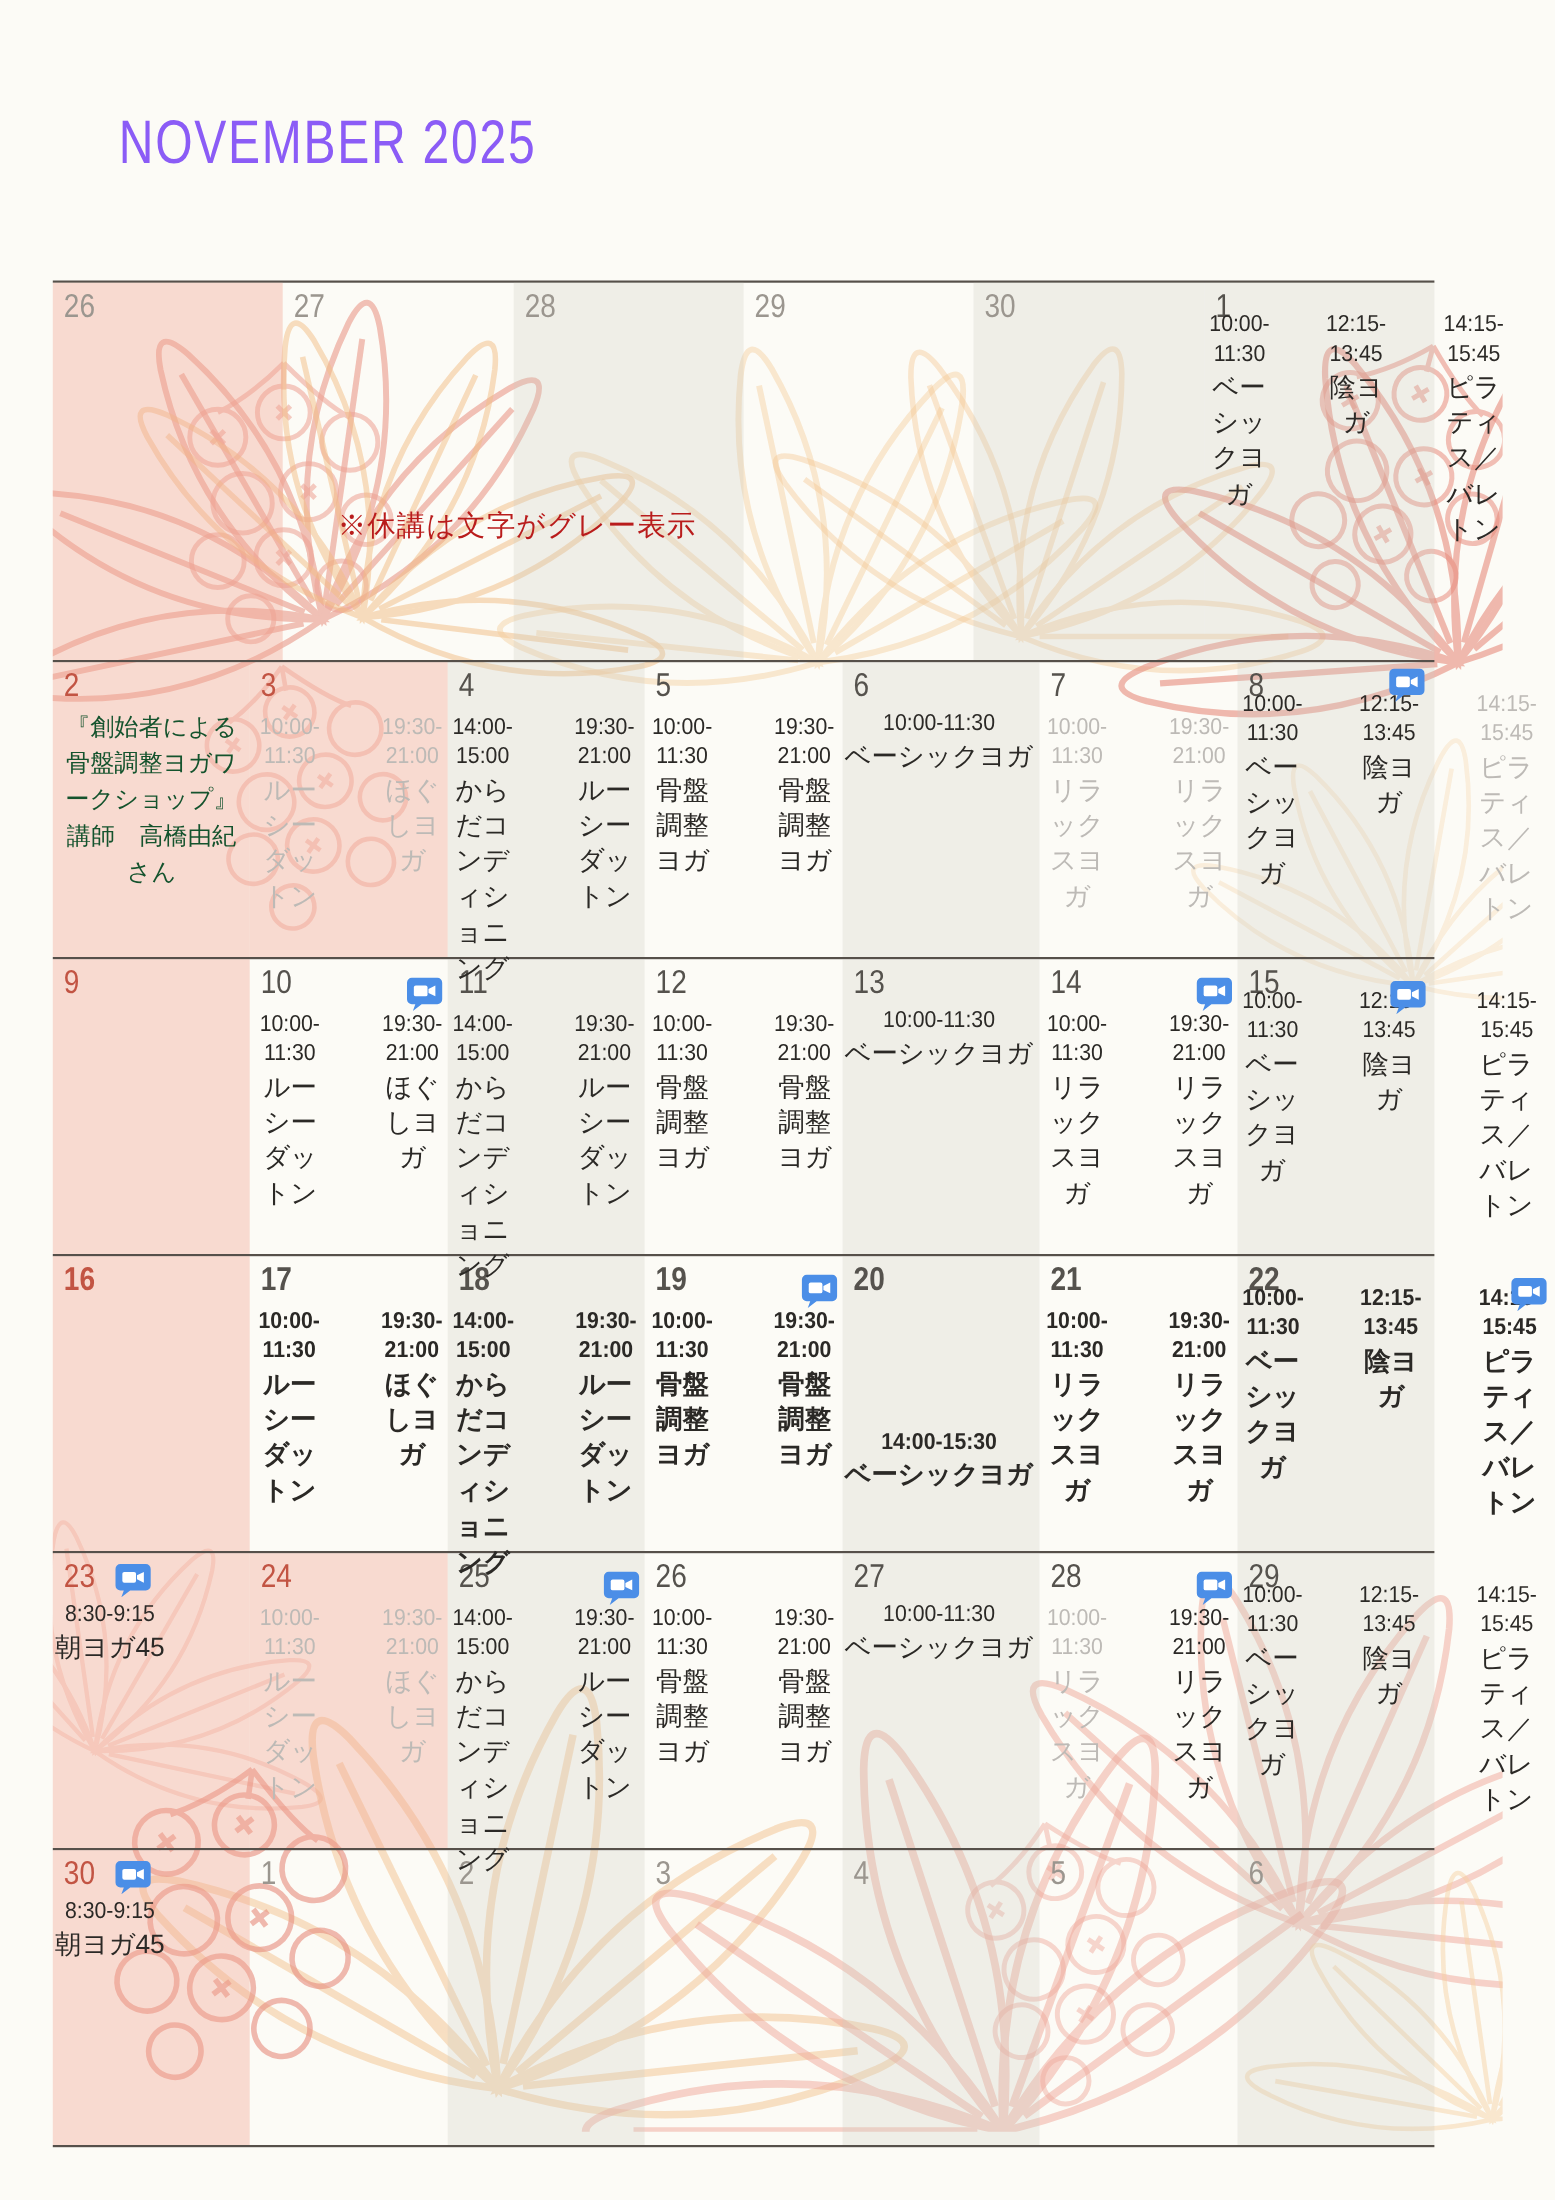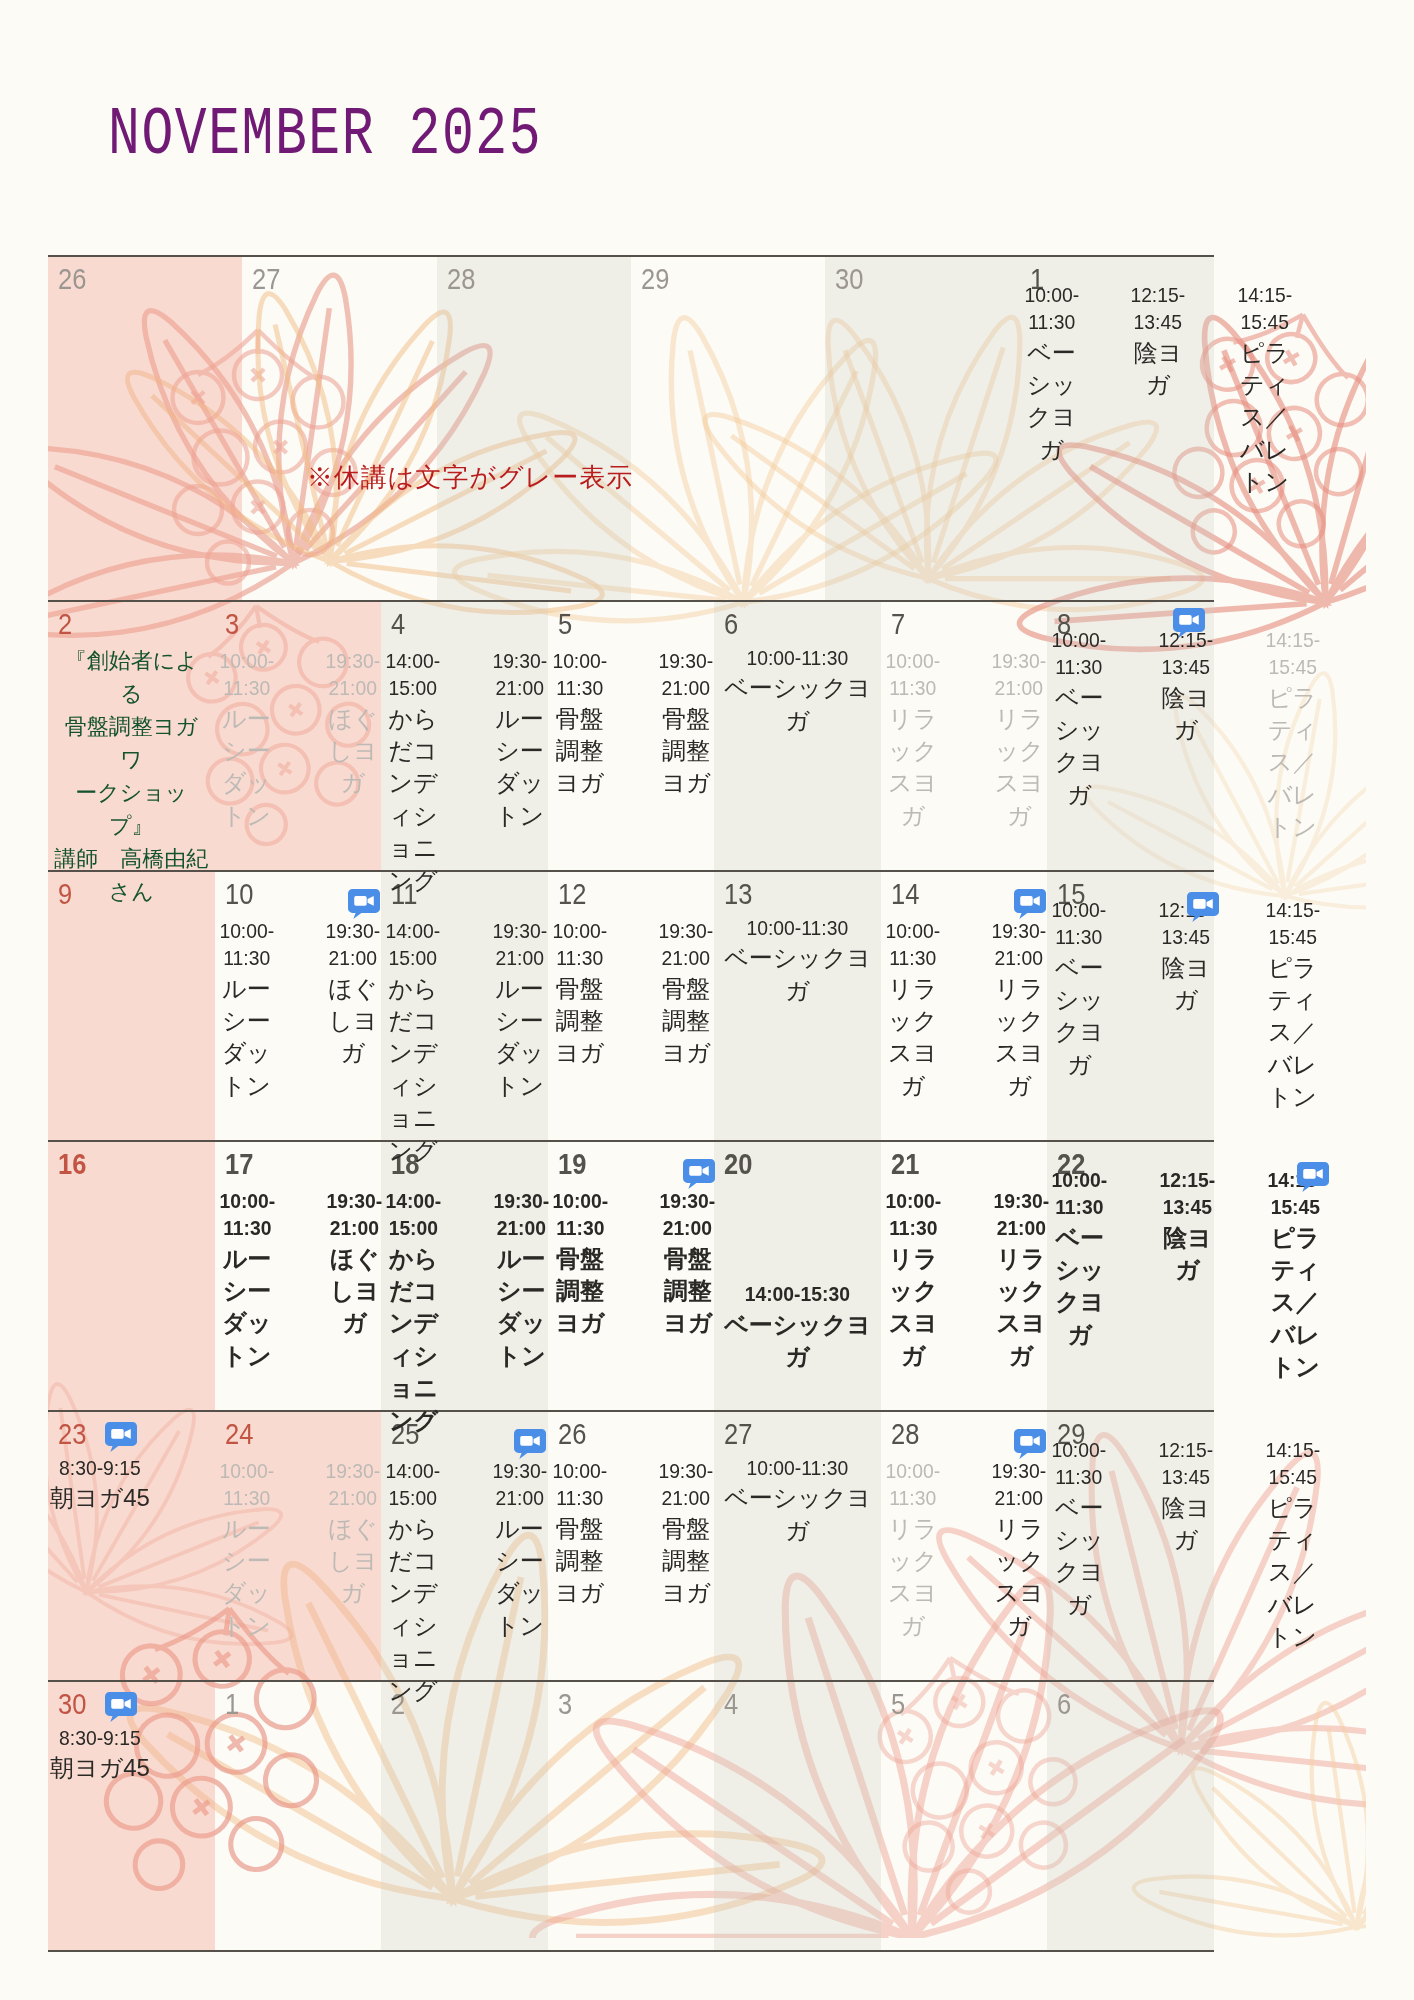--- a/index.html
+++ b/index.html
@@ -1,34 +1,34 @@
 <!DOCTYPE html>
 <html><head>
 <meta charset="utf-8">
 <style>
   html,body{margin:0;padding:0;}
   body{width:1414px;height:2000px;font-family:"Liberation Sans", sans-serif;}
   .page{position:relative;width:1414px;height:2000px;background:#fcfbf6;overflow:hidden;}
 
   
-  .title{position:absolute;left:108px;top:96px;font-size:68px;font-weight:400;color:#701a75;white-space:nowrap;font-family:Liberation Mono, monospace;}
+  .title{position:absolute;left:108px;top:96px;font-size:56px;font-weight:400;color:#8b5cf6;white-space:nowrap;}
   .title .cond{display:inline-block;transform:scaleX(.78);transform-origin:left center;letter-spacing:2px;}
 
   
   .day-headers{position:absolute;left:48px;top:197px;width:1318px;display:flex;}
   .dh{flex:1;text-align:center;font-size:27px;color:#6e6a65;}
   .dh span{display:inline-block;transform:scaleX(.82);letter-spacing:3px;}
   .dh.sun{color:#c65444;}
 
   
   .deco-layer{position:absolute;left:48px;top:255px;width:1318px;height:1683px;overflow:hidden;z-index:0;}
   .deco{position:absolute;overflow:visible;pointer-events:none;}
 
   
-  #calendar-grid{position:absolute;left:48px;top:255px;width:1166px;z-index:1;}
+  #calendar-grid{position:absolute;left:48px;top:255px;width:1256px;z-index:1;}
   .cal-row{display:flex;border-top:2px solid #56504a;}
   .cal-row.last{border-bottom:2px solid #56504a;}
   .cell{position:relative;flex:1;}
   .cell.col0{background:rgba(242,165,148,.38);}
   .cell.col2,.cell.col4,.cell.col6{background:rgba(205,203,194,.28);}
   .cell.holiday{background:rgba(242,165,148,.38);}
   .date{position:absolute;top:5px;left:10px;font-size:30px;color:#55524d;transform:scaleX(.85);transform-origin:left top;}
   .date.red{color:#c25443;}
   .date.faded{color:#9b968f;}
 

